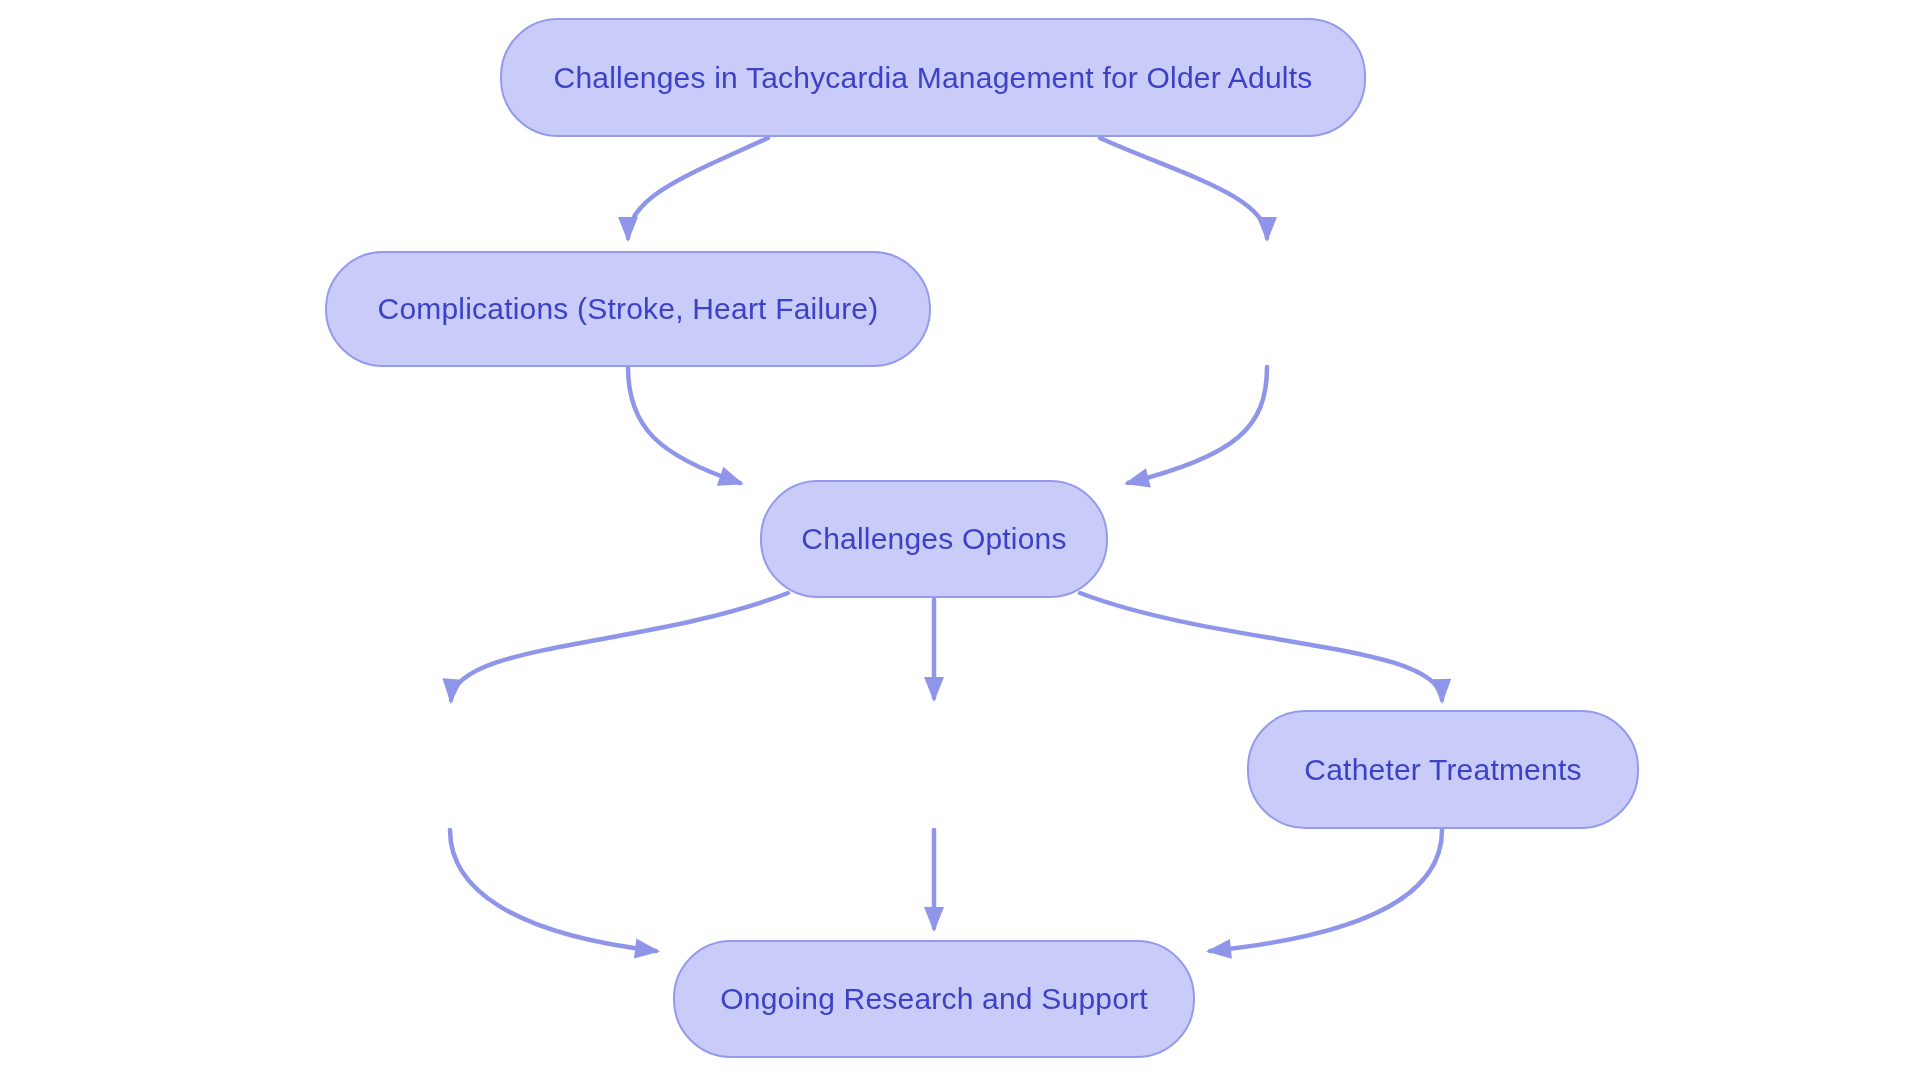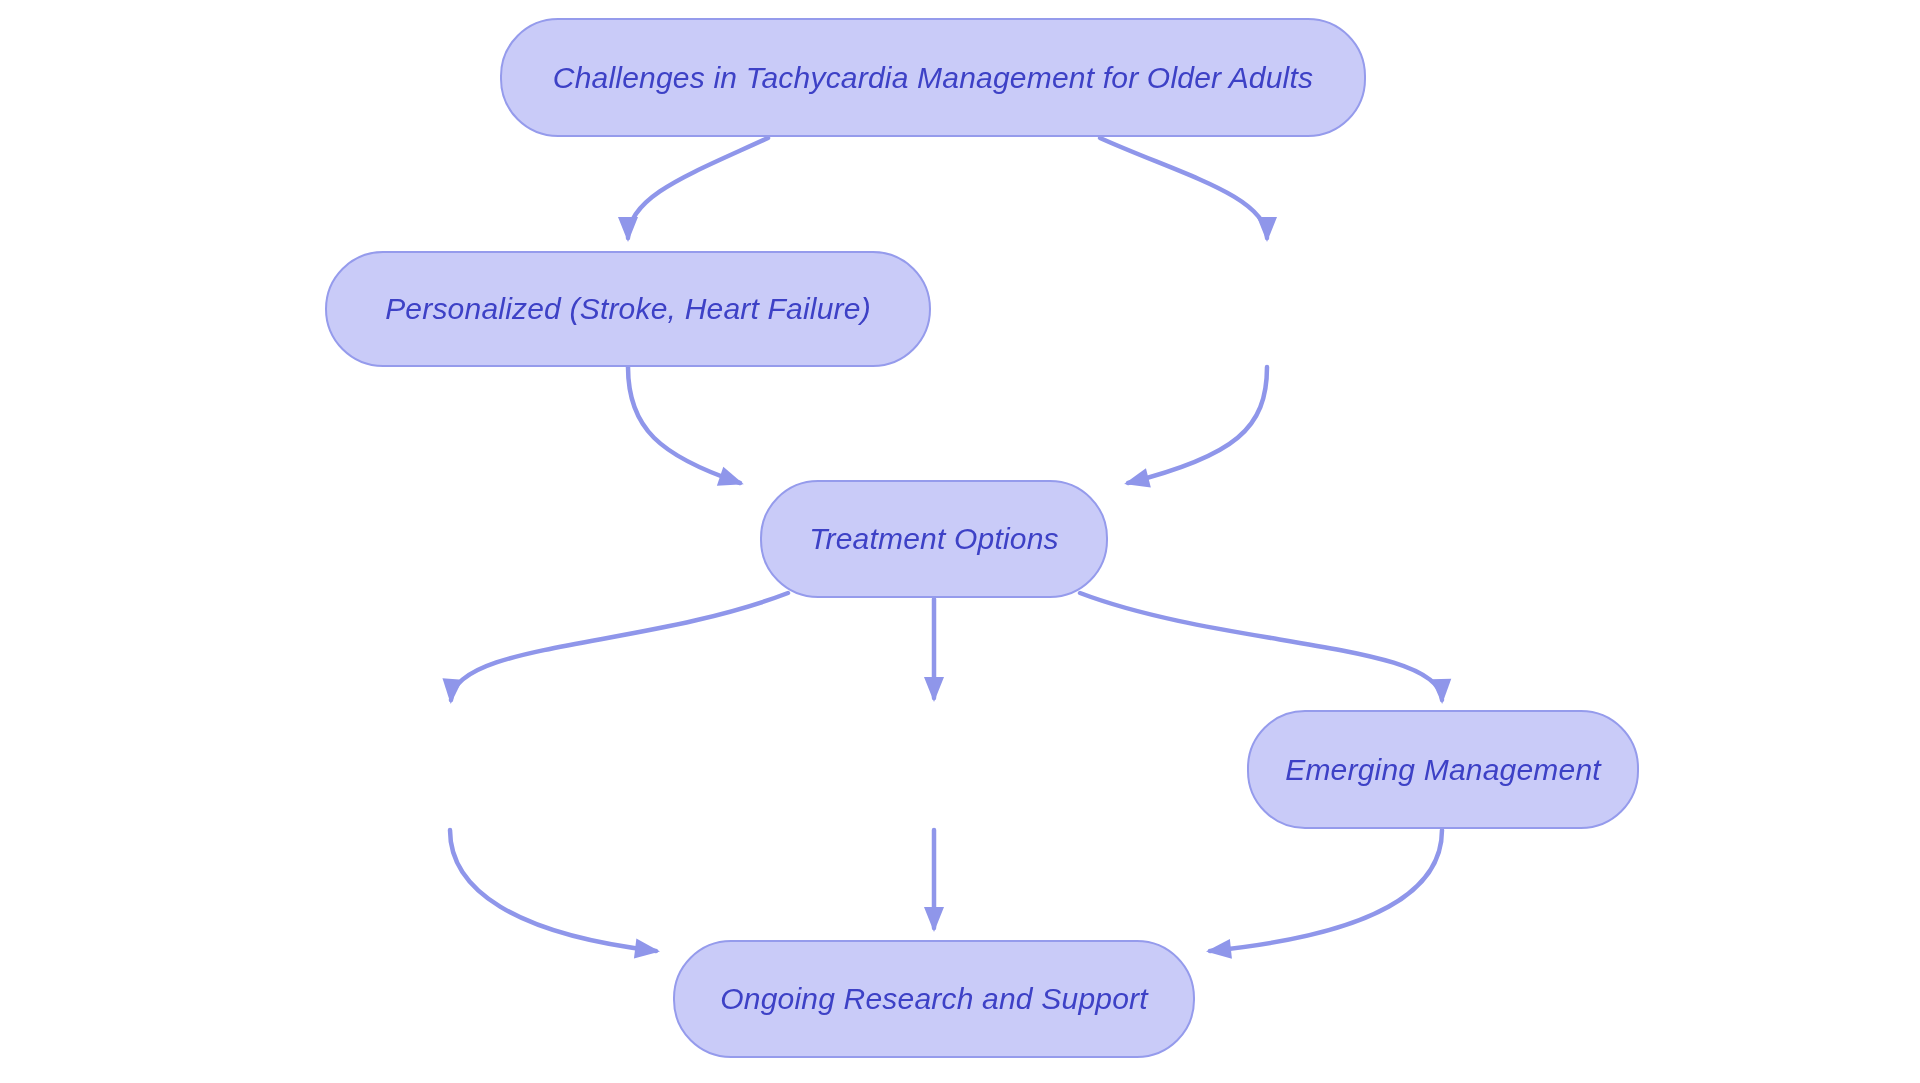--- a/index.html
+++ b/index.html
@@ -5,21 +5,21 @@
   :root{
     --node-fill:#c9cbf8;
     --node-border:#959bec;
     --node-text:#3d41c6;
     --arrow:#8f96ea;
     --bg:#ffffff;
   }
   *{margin:0;padding:0;box-sizing:border-box;}
   html,body{width:1920px;height:1083px;overflow:hidden;background:var(--bg);}
   body{font-family:"Liberation Sans","DejaVu Sans",sans-serif;}
-  .canvas{position:relative;width:1920px;height:1083px;background:var(--bg);font-style:italic;}
+  .canvas{position:relative;width:1920px;height:1083px;background:var(--bg);}
   .edges{position:absolute;left:0;top:0;width:1920px;height:1083px;}
   .edges path.link{fill:none;stroke:var(--arrow);stroke-width:4.5;stroke-linecap:round;}
   .edges .arrowhead{fill:var(--arrow);}
   .node{
     position:absolute;
     display:flex;align-items:center;justify-content:center;
     background:var(--node-fill);
     border:2px solid var(--node-border);
     border-radius:58px;
     color:var(--node-text);
@@ -55,31 +55,31 @@
     <path class="link" d="M 450,830 C 450,890 515,934 656,951" marker-end="url(#arrow)"></path>
     <path class="link" d="M 934,830 L 934,928" marker-end="url(#arrow)"></path>
     <path class="link" d="M 1442,830 C 1442,890 1378,934 1210,951" marker-end="url(#arrow)"></path>
   </svg>
 
   <div class="node" style="left:500px; top:18px;  width:866px; height:119px;">
     <span>Challenges in Tachycardia Management for Older Adults</span>
   </div>
 
   <div class="node" style="left:325px; top:251px; width:606px; height:116px;">
-    <span>Personalized (Stroke, Heart Failure)</span>
+    <span>Complications (Stroke, Heart Failure)</span>
   </div>
 
 
   <div class="node" style="left:760px; top:480px; width:348px; height:118px;">
-    <span>Treatment Options</span>
+    <span>Challenges Options</span>
   </div>
 
 
 
   <div class="node" style="left:1247px; top:710px; width:392px; height:119px;">
-    <span>Emerging Management</span>
+    <span>Catheter Treatments</span>
   </div>
 
   <div class="node" style="left:673px; top:940px; width:522px; height:118px;text-align:center;">
     <span>Ongoing Research and Support</span>
   </div>
 
 </div>
 
 </body></html>

